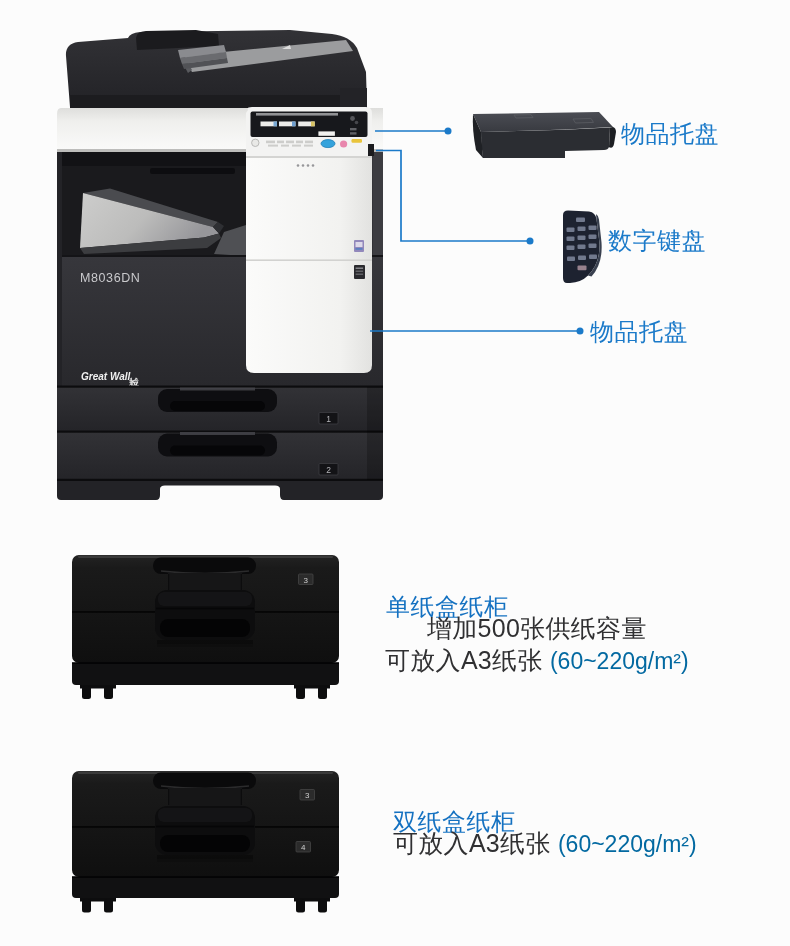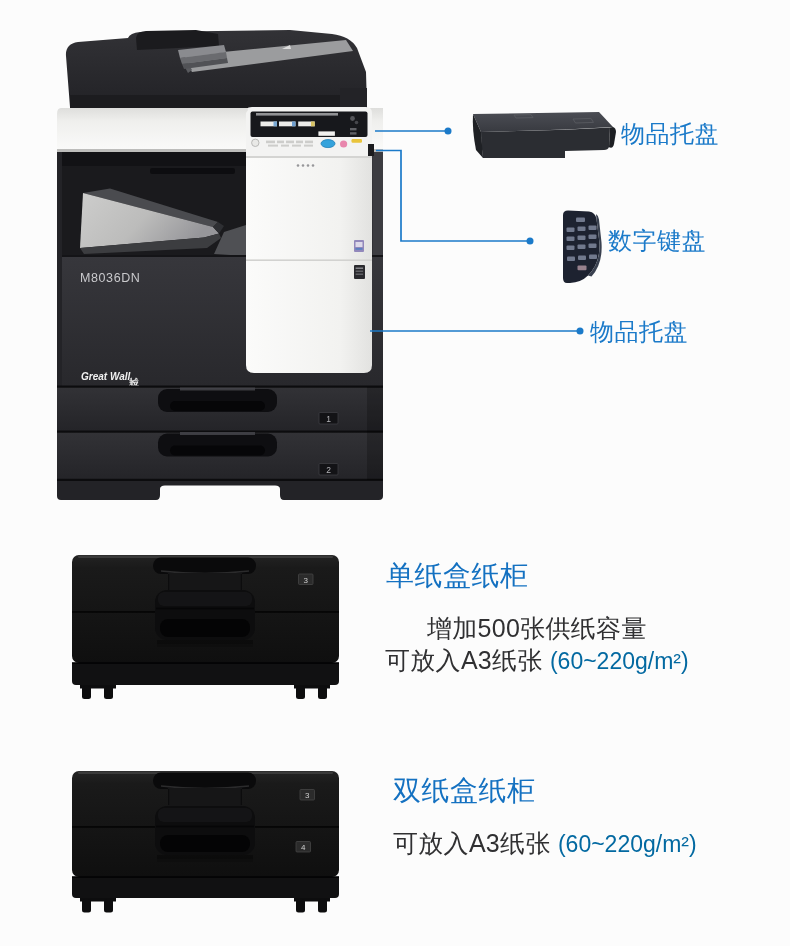--- a/index.html
+++ b/index.html
@@ -1,21 +1,21 @@
 <!DOCTYPE html>
 <html><head>
 <meta charset="utf-8">
 <style>
   html,body{margin:0;padding:0;}
   body{font-family:"Liberation Sans",sans-serif;}
   .canvas{position:relative;width:790px;height:946px;background:#fcfcfc;overflow:hidden;}
   .scene{position:absolute;left:0;top:0;width:790px;height:946px;display:block;}
   .overlay{position:absolute;white-space:nowrap;}
   .callout-label{font-size:24px;line-height:26px;font-weight:500;color:#1b7ac9;letter-spacing:0.5px;text-align:right;}
-  .section-heading{font-size:28px;line-height:28px;font-weight:500;color:#1471c1;letter-spacing:0.5px;}
+  .section-heading{font-size:24px;line-height:28px;font-weight:500;color:#1471c1;letter-spacing:0.5px;margin-top:31px;}
   .section-body{font-size:25px;line-height:32px;font-weight:500;color:#303032;letter-spacing:0.3px;}
   .section-body .paren{font-size:23px;font-weight:400;color:#0369a1;letter-spacing:0;}
 </style>
 </head>
 <body>
 
 <div class="canvas">
 
 <svg class="scene" viewBox="0 0 790 946">
   <defs>

